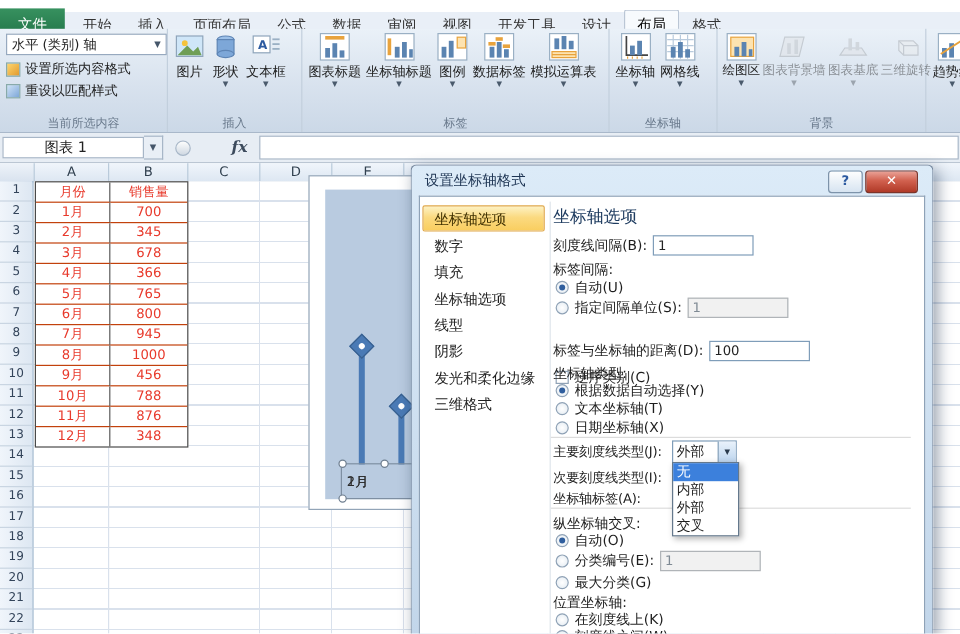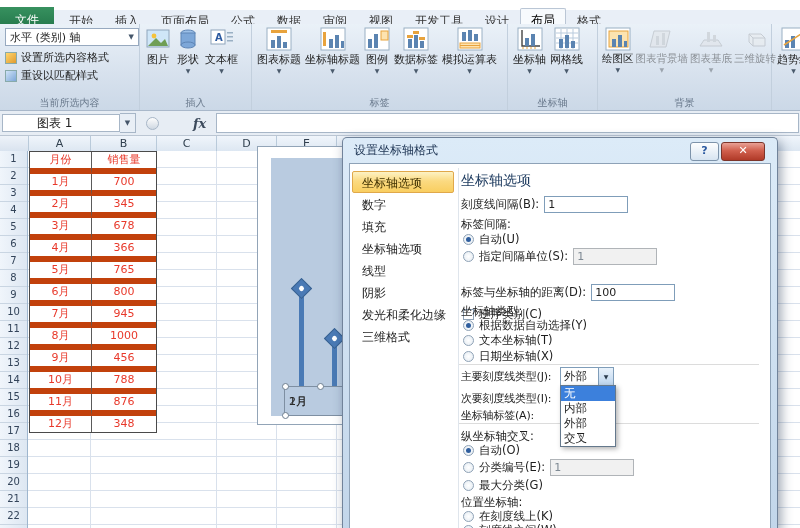--- a/index.html
+++ b/index.html
@@ -64,21 +64,21 @@
   .rowhdr{height:16px;border-bottom:1px solid #c9d5e2;font-size:10px;color:#33445a;
           text-align:center;line-height:16px;box-sizing:content-box;}
   .gridlines{position:absolute;left:28px;right:0;top:0;bottom:0;
              background:repeating-linear-gradient(to bottom,#fff 0 16px,#d9e1ec 16px 17px);}
   .vline{position:absolute;top:0;bottom:0;width:1px;background:#d9e1ec;}
   .vrep{position:absolute;left:157px;right:0;top:0;bottom:0;
         background:repeating-linear-gradient(to right,transparent 0 59px,#d9e1ec 59px 60px);}
   
   .datatable{position:absolute;left:29px;top:0;border:1px solid #4a4a4a;background:#fff;z-index:1;}
   .trow{display:flex;}
-  .tcell{height:16px;line-height:16px;border-right:1px solid #5a5a5a;border-bottom:6px solid #c2410c;
+  .tcell{height:16px;line-height:16px;border-right:1px solid #5a5a5a;border-bottom:1px solid #c2410c;
          text-align:center;font-size:11px;color:#e8392b;box-sizing:content-box;}
   .trow .tcell:last-child{border-right:none;}
   .trow:last-child .tcell{border-bottom:none;}
   .tcA{width:61px;}.tcB{width:64px;}
   
   .chart{position:absolute;left:257px;top:146px;width:240px;height:277px;background:#fff;
          border:1px solid #92a4b7;z-index:2;}
   .plot{position:absolute;left:13px;top:11px;right:0;bottom:8px;background:#b9cbe0;}
   .stem{position:absolute;width:5px;background:#4a7ab5;}
   .stem1{left:41px;top:141px;height:99px;}

